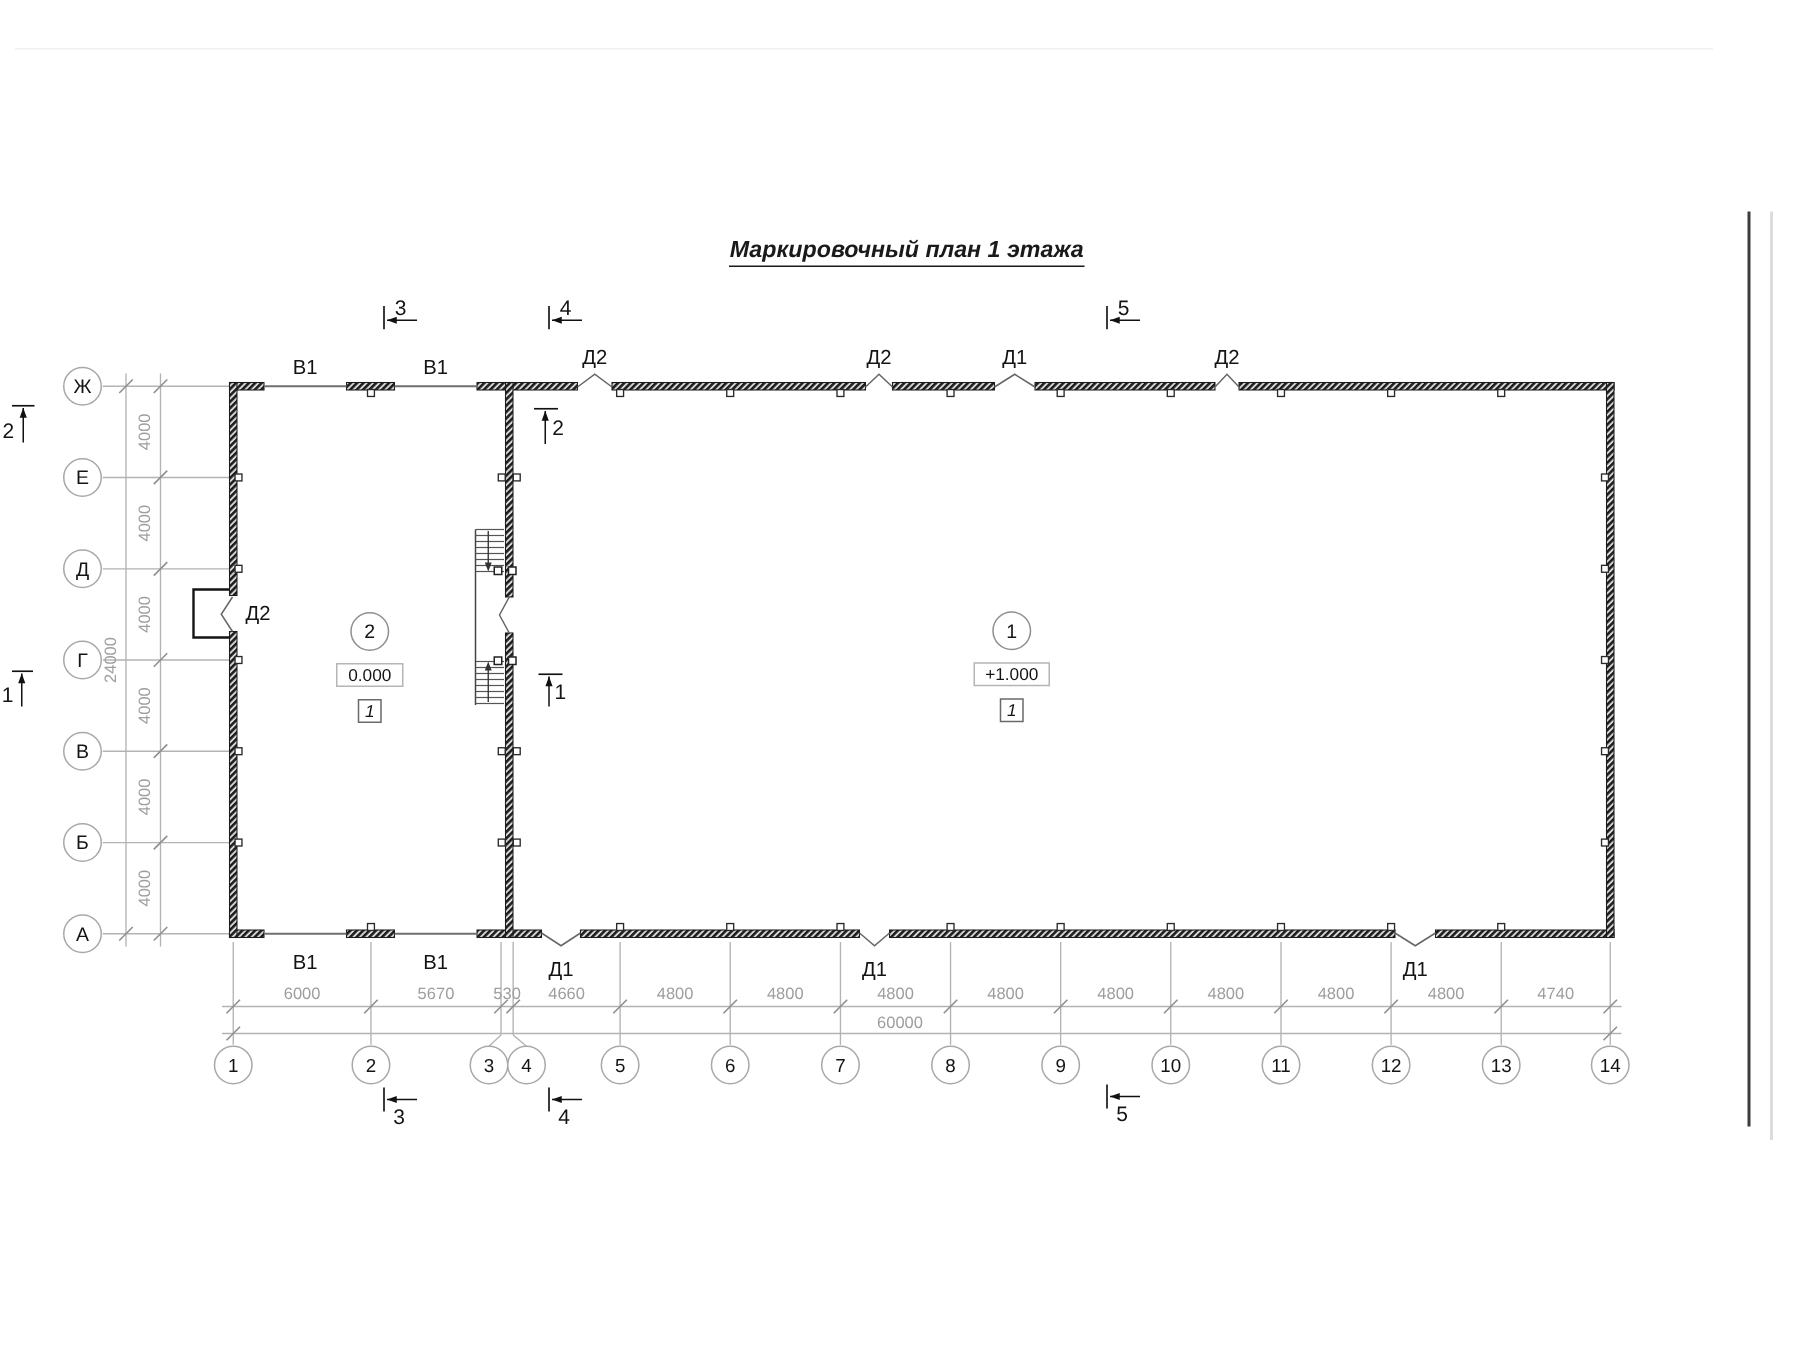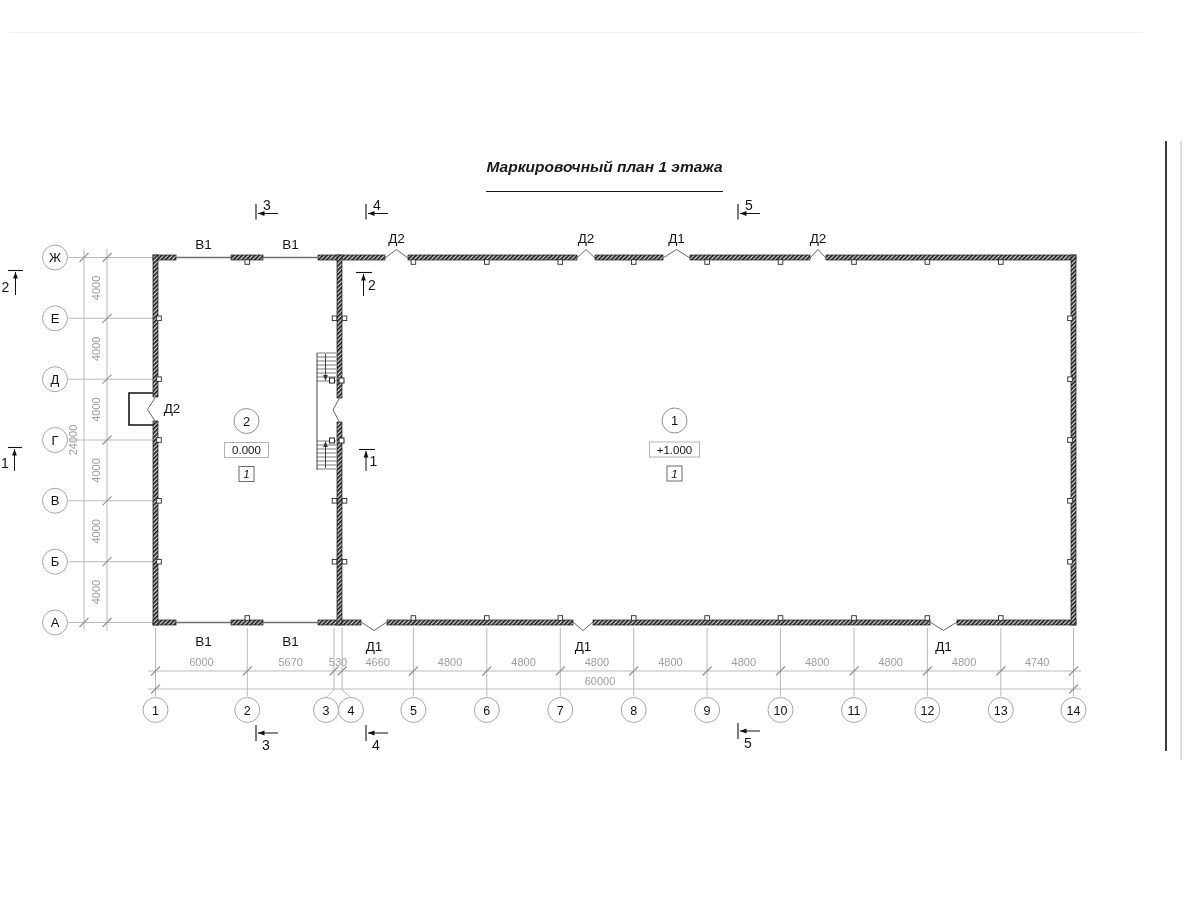--- a/index.html
+++ b/index.html
@@ -1,20 +1,20 @@
 <!DOCTYPE html>
 <html><head>
 <meta charset="utf-8">
 <style>
   html,body{margin:0;padding:0;background:#fff;}
   .canvas{position:relative;width:1200px;height:900px;background:#ffffff;overflow:hidden;
           font-family:"Liberation Sans", sans-serif;}
   .title{position:absolute;left:9px;top:158px;width:1191px;text-align:center;
          font-size:15.5px;font-style:italic;font-weight:700;color:#1a1a1a;}
-  .title span{border-bottom:1.4px solid #1a1a1a;padding-bottom:16px;}
+  .title span{border-bottom:1.4px solid #1a1a1a;padding-bottom:2px;}
   .frame-dark{position:absolute;left:1165px;top:141px;width:2.4px;height:610px;background:#3c3c3c;}
   .frame-light{position:absolute;left:1180px;top:141px;width:2px;height:619px;background:#dcdcdc;}
   .topline{position:absolute;left:10px;top:32px;width:1132px;height:1px;background:#f0f0f0;}
   svg{position:absolute;left:0;top:0;}
   text{font-family:"Liberation Sans", sans-serif;}
 </style>
 </head>
 <body>
 
 <div class="canvas">

